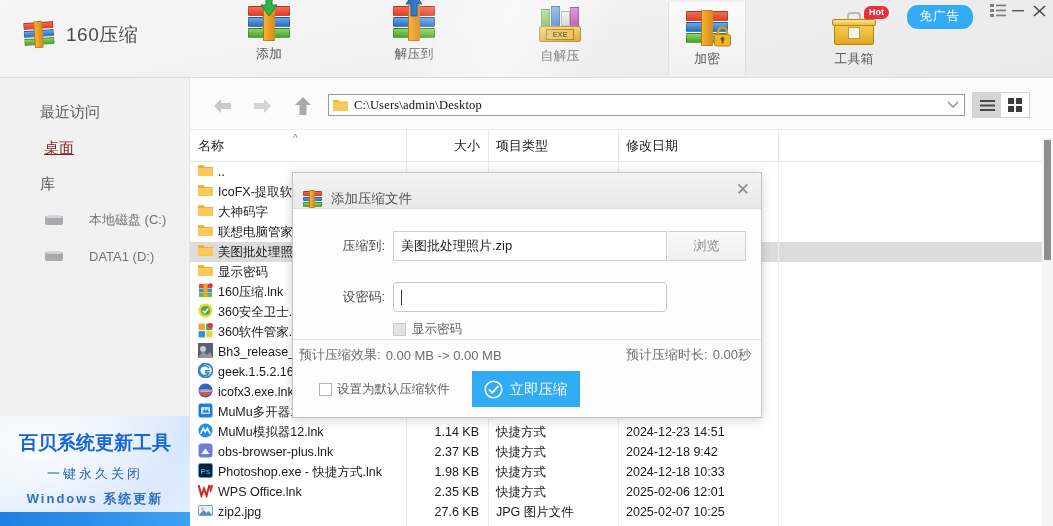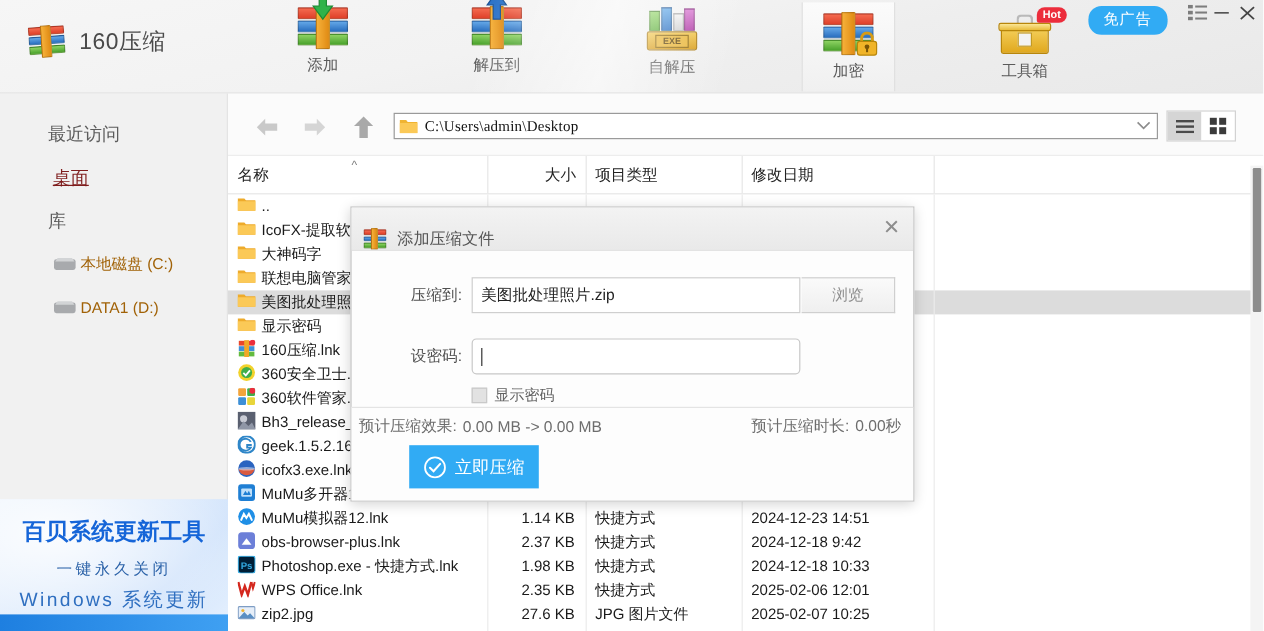--- a/index.html
+++ b/index.html
@@ -76,36 +76,36 @@
   .ctl-list{ right:47px; }
   .ctl-min{ right:28px; }
   .ctl-close{ right:6px; }
 
   
   .sidebar{ position:absolute; left:0; top:78px; width:190px; height:448px;
      background:#f1f1f1; border-right:1px solid #e4e4e4; }
   .sb-item{ height:36px; display:flex; align-items:center; padding-left:40px;
      font-size:15px; color:#5c5c5c; cursor:pointer;}
   .sb-item.sel{ color:#7f1d1d; text-decoration:underline;padding-left:44px; }
-  .sb-item.child{ padding-left:44px; gap:3px; font-size:13px; color:#a16207;text-align:center;}
+  .sb-item.child{ padding-left:44px; gap:25px; font-size:13px; color:#737373;text-align:center;}
   .drive-ic{ width:20px; height:13px; flex:0 0 auto;}
 
   .ad{
     position:absolute; left:0; bottom:0; width:190px; height:110px; overflow:hidden;
     background: linear-gradient(135deg,#eaf3fd 0%, #dceafc 40%, #cfe2fb 70%, #e6f1fe 100%);
     cursor:pointer;
   }
   .ad:before{
     content:""; position:absolute; left:-40px; top:-30px; width:280px; height:170px;
     background: radial-gradient(ellipse at 30% 35%, rgba(255,255,255,.85), rgba(255,255,255,0) 62%);
   }
   .ad-t1{ position:relative; text-align:center; margin-top:14px; font-size:19px; font-weight:bold;
      color:#1565d8; letter-spacing:0px;}
   .ad-t2{ position:relative; text-align:center; margin-top:9px; font-size:13px; color:#2b62a8; letter-spacing:3px;}
-  .ad-t3{ position:relative; text-align:center; margin-top:7px; font-size:16px; color:#2f6fc0; letter-spacing:2px;}
+  .ad-t3{ position:relative; text-align:center; margin-top:7px; font-size:13px; color:#2f6fc0; letter-spacing:2px;font-weight:bold;}
   .ad-strip{ position:absolute; left:0; bottom:0; width:190px; height:14px;
      background:linear-gradient(90deg,#1e7fe0,#3fa0f2);}
 
   
   .addrbar{ position:absolute; left:190px; top:78px; width:863px; height:52px;
      background:#fbfbfb; border-bottom:1px solid #ededed;}
   .nav-ic{ position:absolute; top:94px; width:26px; height:24px; cursor:pointer;}
   .back{ left:210px;} .fwd{ left:249px;} .up{ left:290px;}
 
   .path-box{ position:absolute; left:328px; top:94px; width:637px; height:22px;
@@ -652,20 +652,24 @@
 
     <div class="dlg-foot">
       <div class="est-row">
         <span>预计压缩效果:</span>
         <span style="margin-left:5px">0.00 MB -&gt; 0.00 MB</span>
         <span class="est-gap"></span>
         <span>预计压缩时长:</span>
         <span style="margin-left:5px">0.00秒</span>
       </div>
       <div class="act-row">
+        <div style="display:flex;align-items:center;gap:5px;cursor:pointer">
+          <div class="cb light"></div>
+          <div class="cbtxt">设置为默认压缩软件</div>
+        </div>
         <div class="zip-btn">
           <svg width="19" height="19" viewBox="0 0 19 19">
             <circle cx="9.5" cy="9.5" r="8.3" fill="none" stroke="#ffffff" stroke-width="1.5"></circle>
             <path d="M5.3 9.8 L8.3 12.7 L13.8 6.6" fill="none" stroke="#fff" stroke-width="1.7" stroke-linecap="round"></path>
           </svg>
           <span>立即压缩</span>
         </div>
       </div>
     </div>
   </div>

